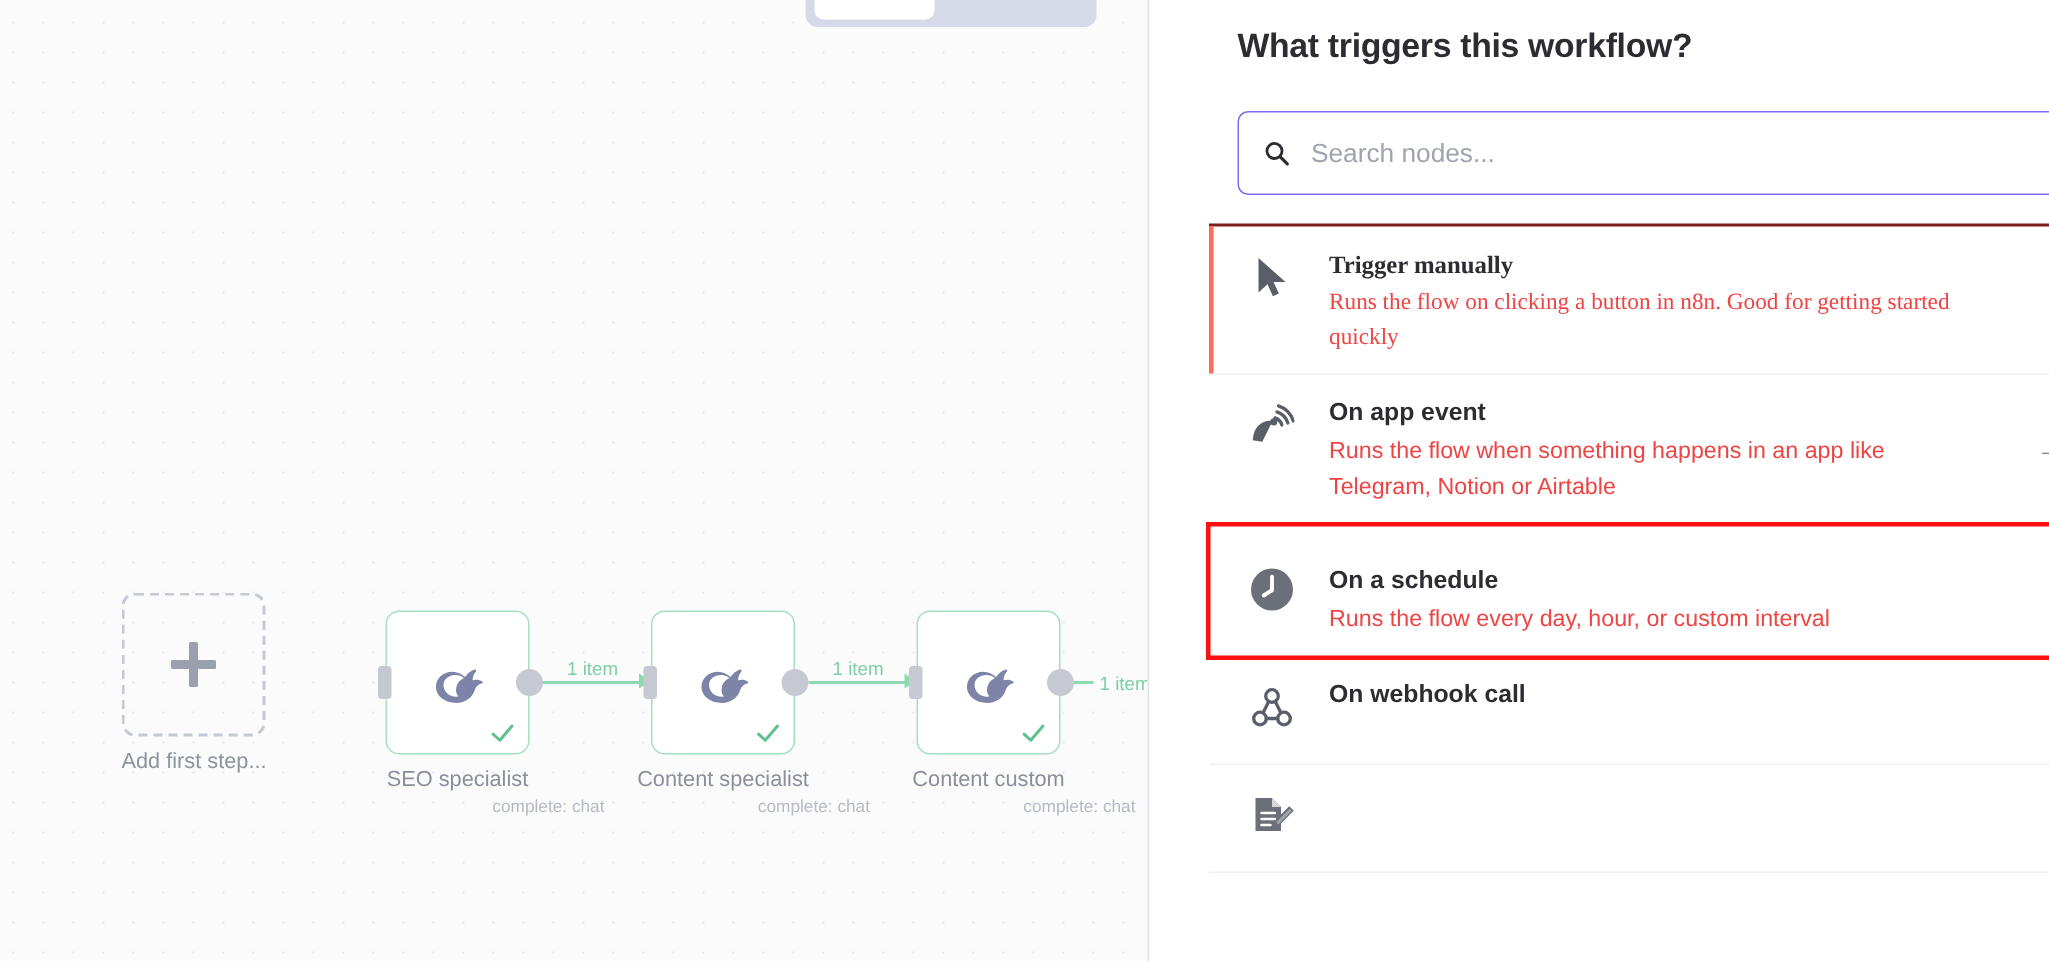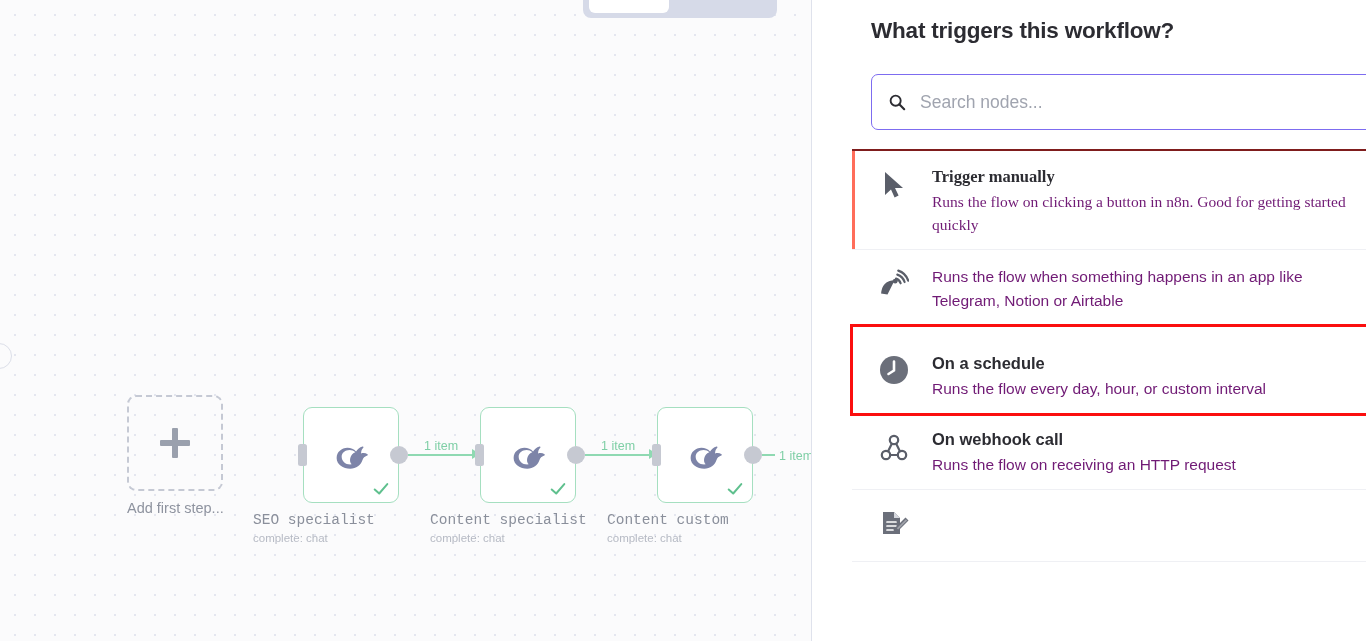--- a/index.html
+++ b/index.html
@@ -85,25 +85,25 @@
     position: absolute; width: 0; height: 0;
     border-top: 5.5px solid transparent;
     border-bottom: 5.5px solid transparent;
     border-left: 8px solid #8fd9b2;
   }
   .conn-label {
     position: absolute; font-size: 12.5px; color: #7fcfa6;
     background: #fbfbfc; padding: 0 4px; white-space: nowrap;
   }
   .node-title {
-    position: absolute; font-size: 14.5px;
-    color: #8a8f9b; white-space: nowrap; font-family: Liberation Mono, monospace;
+    position: absolute; text-align: center; font-size: 14.5px;
+    color: #8a8f9b; white-space: nowrap;
   }
   .node-sub {
-    position: absolute; text-align: left; font-size: 11.5px;
+    position: absolute; text-align: right; font-size: 11.5px;
     color: #b6bac4; white-space: nowrap;
   }
 
   
   #panel {
     position: absolute; left: 811px; top: 0; width: 637px; height: 641px;
     background: #fff; border-left: 1px solid #dfe2ec;
     overflow: hidden;
     padding-left: 40px;
   }
@@ -146,21 +146,21 @@
   .item-icon {
     flex: 0 0 auto; width: 46px; display: flex; align-items: center;
     justify-content: center; padding-top: 6px;
   }
   .item-icon svg { display: block; }
   .item-body { flex: 1; padding-left: 15px; padding-top: 1px; }
   .item-title {
     font-size: 16.5px; font-weight: bold; color: #2c2c32; line-height: 1.45;
   }
   .item-desc {
-    font-size: 15.5px; color: #701a75; line-height: 1.5; margin-top: 1px;
+    font-size: 15.5px; color: #ef4444; line-height: 1.5; margin-top: 1px;
     max-width: 420px;
   }
   .item-chevron {
     flex: 0 0 auto; width: 26px; display: flex; align-items: center;
     justify-content: center; color: #5a5e69; font-size: 19px;
     align-self: center;
   }
   
   .node-item.highlight {
     outline: 3px solid #fb0f0f; outline-offset: -1px;
@@ -273,20 +273,21 @@
           <svg width="30" height="30" viewBox="0 0 30 30">
             <path fill="#5a5e69" d="M2.5 23.5 C2.5 16.5 7.5 11.5 14 11.5 L14 13 C8.6 13 4.5 17.3 4.5 23.5 Z"></path>
             <path fill="#5a5e69" d="M2 24.5 C4 15.5 11 11 15.5 11.5 L8.5 25.5 Z"></path>
             <circle cx="16.2" cy="12.2" r="2.4" fill="#5a5e69"></circle>
             <path d="M17 9.6 A7 7 0 0 1 21.6 14.3" fill="none" stroke="#5a5e69" stroke-width="2.2" stroke-linecap="round"></path>
             <path d="M18.3 5.6 A11.5 11.5 0 0 1 25.6 13" fill="none" stroke="#5a5e69" stroke-width="2.2" stroke-linecap="round"></path>
             <path d="M19.3 1.6 A15.8 15.8 0 0 1 29.2 11.6" fill="none" stroke="#5a5e69" stroke-width="2.2" stroke-linecap="round"></path>
           </svg>
         </span>
         <span class="item-body">
+          <span class="item-title" style="display:block;">On app event</span>
           <span class="item-desc" style="display:block;">Runs the flow when something happens in an app like Telegram, Notion or Airtable</span>
         </span>
         <span class="item-chevron">→</span>
       </div>
 
       <div class="node-item highlight">
         <span class="item-icon">
           <svg width="32" height="32" viewBox="0 0 32 32">
             <circle cx="16" cy="16" r="14" fill="#6b6f7a"></circle>
             <path d="M16 7.5 L16 16.5 L10.5 20" fill="none" stroke="#ffffff" stroke-width="2.6" stroke-linecap="round" stroke-linejoin="round"></path>
@@ -304,21 +305,20 @@
             <circle cx="15" cy="7" r="4.2" fill="none" stroke="#5a5e69" stroke-width="2.2"></circle>
             <circle cx="7" cy="22" r="4.2" fill="none" stroke="#5a5e69" stroke-width="2.2"></circle>
             <circle cx="23" cy="22" r="4.2" fill="none" stroke="#5a5e69" stroke-width="2.2"></circle>
             <path d="M12.8 10.7 L9.1 18.2" fill="none" stroke="#5a5e69" stroke-width="2.2" stroke-linecap="round"></path>
             <path d="M17.2 10.7 L20.9 18.2" fill="none" stroke="#5a5e69" stroke-width="2.2" stroke-linecap="round"></path>
             <path d="M11.2 22 L18.8 22" fill="none" stroke="#5a5e69" stroke-width="2.2" stroke-linecap="round"></path>
           </svg>
         </span>
         <span class="item-body">
           <span class="item-title" style="display:block;">On webhook call</span>
-          <span class="item-desc" style="display:block;">Runs the flow on receiving an HTTP request</span>
         </span>
       </div>
 
       <div class="node-item">
         <span class="item-icon">
           <svg width="32" height="32" viewBox="0 0 32 32">
             <path fill="#6b6f7a" d="M5 3 h11 l6 6 v16 h-17 z"></path>
             <path fill="#d6d8de" d="M16 3 l6 6 h-6 z"></path>
             <g stroke="#ffffff" stroke-width="1.7" stroke-linecap="round">
               <path d="M9 13 h9"></path>

